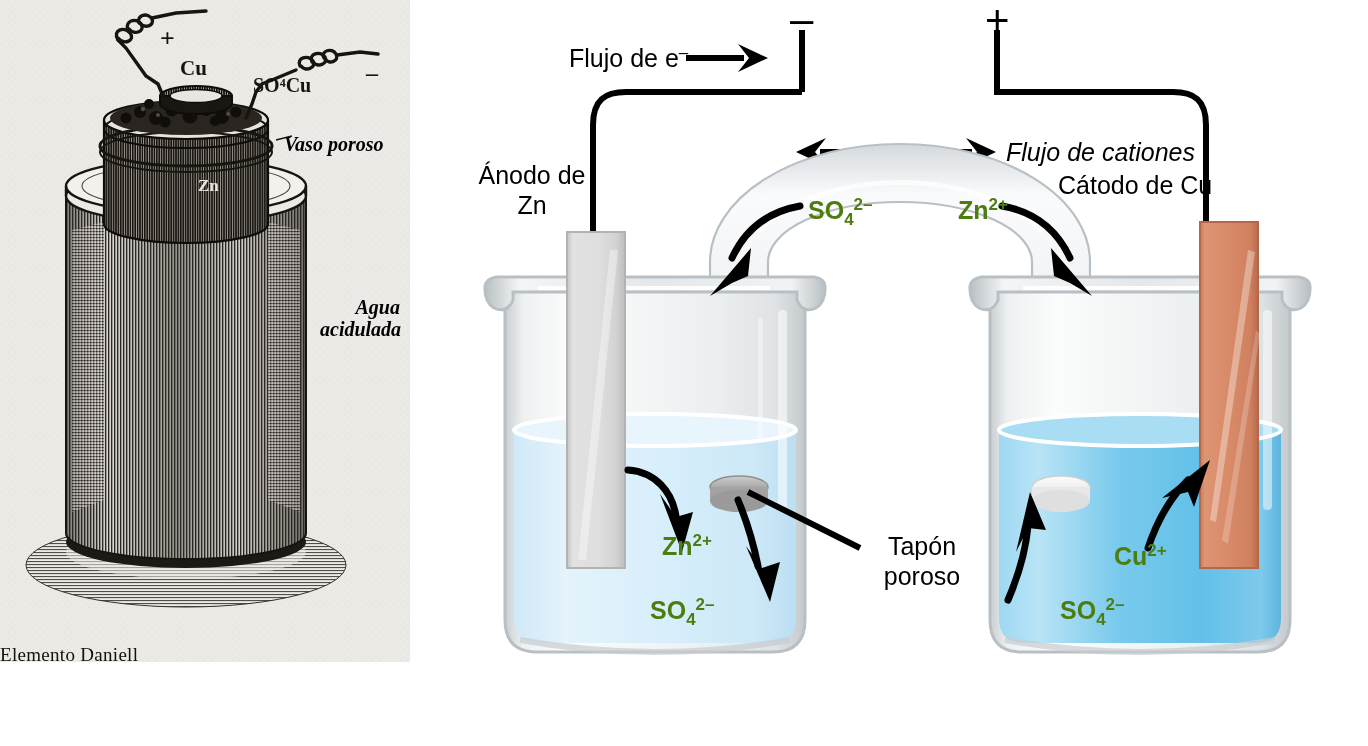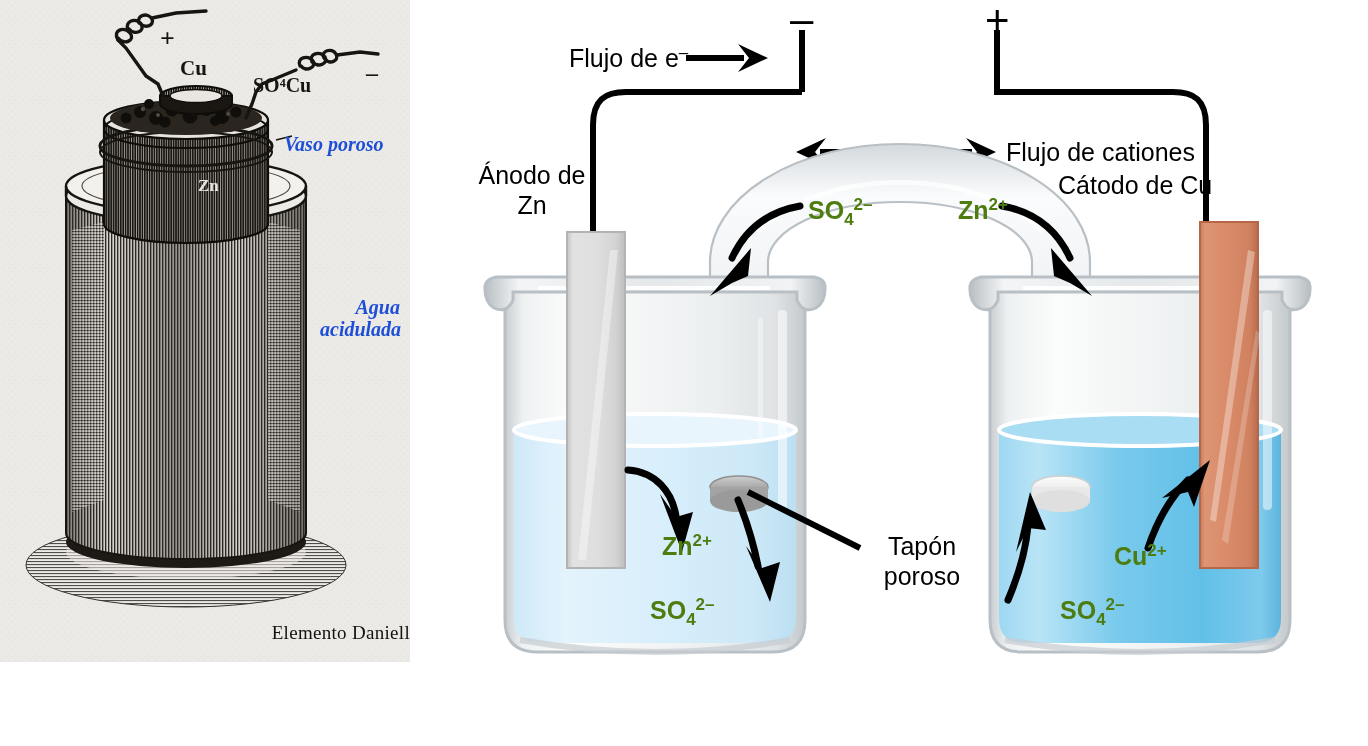--- a/index.html
+++ b/index.html
@@ -31,21 +31,21 @@
   #engraving-panel .eng-svg {
     position: absolute;
     left: 0;
     top: 0;
   }
   .eng-label {
     position: absolute;
     font-family: "Liberation Serif", serif;
     font-style: italic;
     font-weight: 700;
-    color: #1d4ed8;
+    color: #000000;
     line-height: 1.12;
     white-space: pre-line;
   }
   .eng-caption {
     position: absolute;
     font-family: "Liberation Serif", serif;
     font-weight: 400;
     color: #14120e;
     font-size: 19px;
     letter-spacing: .3px;
@@ -224,21 +224,21 @@
     <div class="eng-sym" style="left:160px; top:24px; font-size:26px;">+</div>
     <div class="eng-sym" style="left:366px; top:60px; font-size:24px;">–</div>
     <div class="eng-sym" style="left:180px; top:56px; font-size:21px;">Cu</div>
     <div class="eng-sym" style="left:238px; top:74px; font-size:20px;margin-left:15px;">SO⁴Cu</div>
     <div class="eng-sym" style="left:198px; top:176px; font-size:17px; color:#e8e5e0;">Zn</div>
 
     <div class="eng-label" style="left:284px; top:133px; font-size:20px;">Vaso poroso</div>
     <div class="eng-label" style="left:320px; top:280px; font-size:20px; text-align:right; width:80px;margin-top:16px;">Agua
 acidulada</div>
 
-    <div class="eng-caption" style="left:0; top:622px; width:410px; text-align:right;">Elemento Daniell</div>
+    <div class="eng-caption" style="left:0; top:644px; width:410px; text-align:left;">Elemento Daniell</div>
   </div>
 
   <div id="diagram">
     <svg width="958" height="746" viewBox="0 0 958 746">
       <defs>
 
         <linearGradient id="glassG" x1="0" y1="0" x2="1" y2="0">
           <stop offset="0" stop-color="#c9ced1"></stop>
           <stop offset="0.06" stop-color="#eef1f2"></stop>
           <stop offset="0.22" stop-color="#fbfcfc"></stop>
@@ -434,21 +434,21 @@
       </g>
       <path d="M800 460 L752 498 L778 492 L784 507 Z" fill="#000"></path>
     </svg>
 
     
     <div class="term-sign" style="left:380px; top:-2px;">–</div>
     <div class="term-sign" style="left:575px; top:0px;">+</div>
 
     <div class="dlabel" style="left:148px; top:44px;margin-left:11px;"><span>Flujo de e</span><span class="sup">–</span></div>
 
-    <div class="dlabel" style="left:596px; top:138px;">Flujo de cationes</div>
+    <div class="dlabel" style="left:596px; top:138px;font-style:italic;">Flujo de cationes</div>
 
     <div class="dlabel two-line" style="left:62px; top:161px; width:120px; text-align:center;">Ánodo de
 Zn</div>
     <div class="dlabel" style="left:648px; top:171px;">Cátodo de Cu</div>
 
     <div class="ion-label" style="left:398px; top:196px;"><span>SO</span><span class="sub">4</span><span class="sup">2–</span></div>
 
     <div class="ion-label" style="left:548px; top:196px;"><span>Zn</span><span class="sup">2+</span></div>
 
     <div class="ion-label" style="left:252px; top:532px;"><span>Zn</span><span class="sup">2+</span></div>

